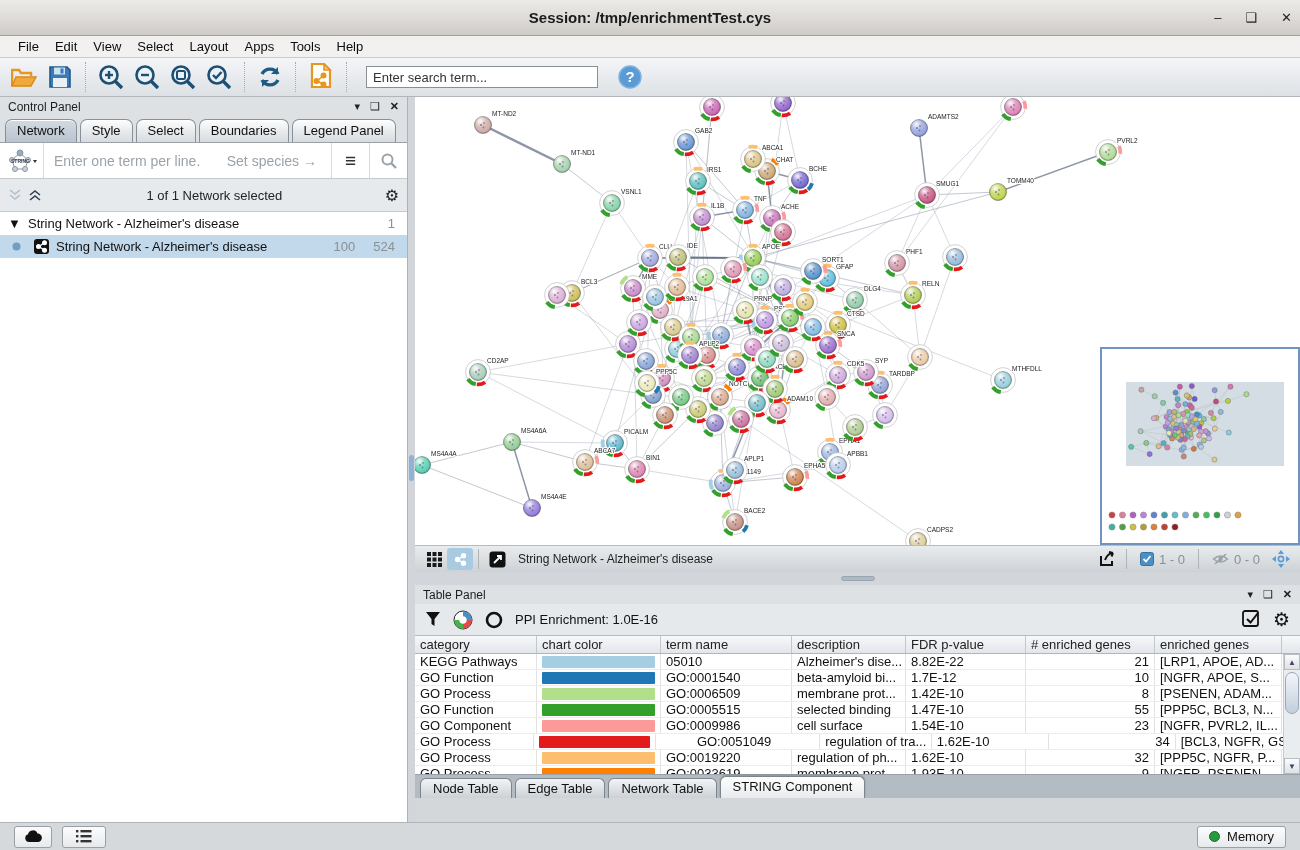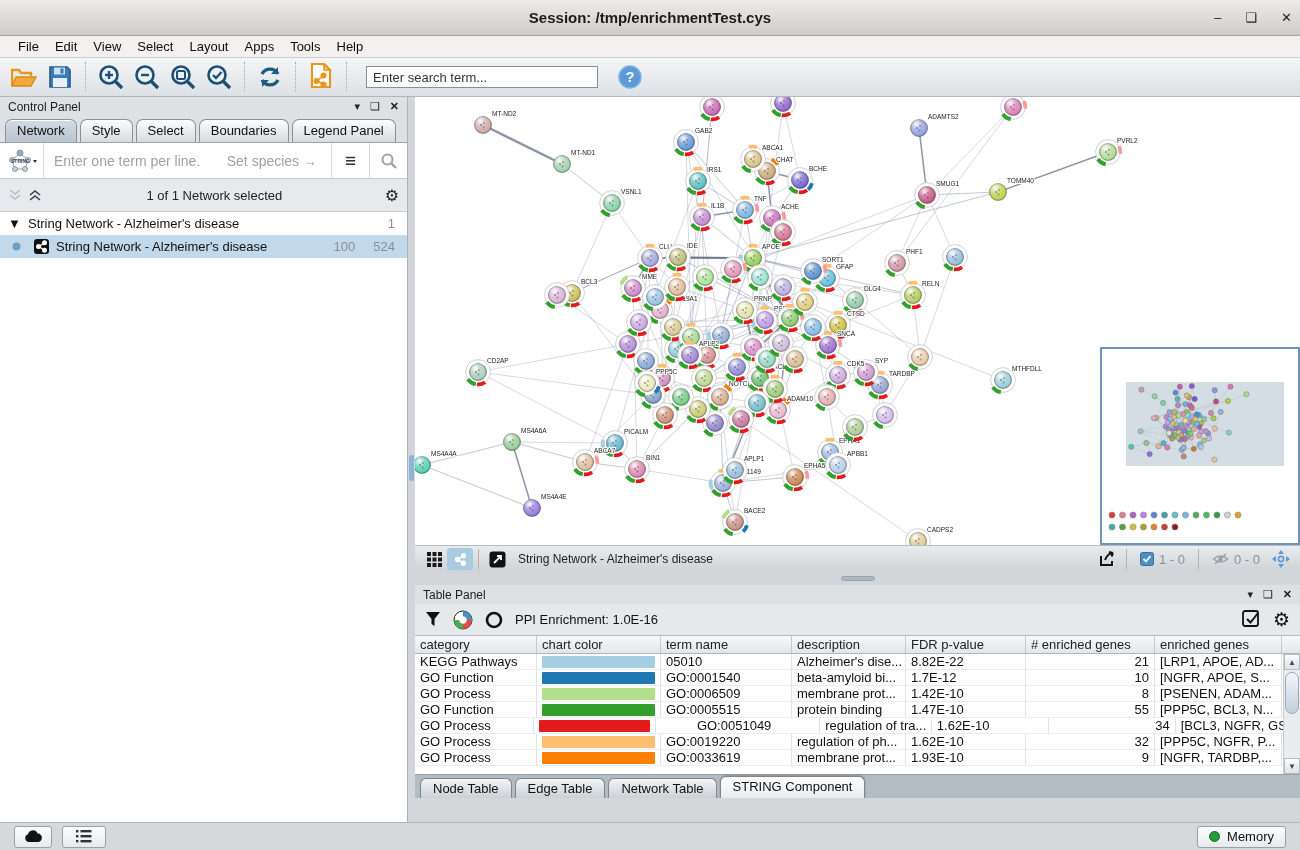--- a/index.html
+++ b/index.html
@@ -2135,24 +2135,35 @@
               <div class="td" style="width: 120px;">1.42E-10</div>
               <div class="td num" style="width: 129px;">8</div>
               <div class="td" style="width: 127px;">[PSENEN, ADAM...</div>
             </div>
             <div class="trow">
               <div class="td" style="width: 122px;">GO Function</div>
               <div class="td" style="width: 124px;">
                 <div class="colorbar" style="background: rgb(51, 160, 44);"></div>
               </div>
               <div class="td" style="width: 131px;">GO:0005515</div>
-              <div class="td" style="width: 114px;">protein binding</div>
+              <div class="td" style="width: 114px;">selected binding</div>
               <div class="td" style="width: 120px;">1.47E-10</div>
               <div class="td num" style="width: 129px;">55</div>
               <div class="td" style="width: 127px;">[PPP5C, BCL3, N...</div>
+            </div>
+            <div class="trow">
+              <div class="td" style="width: 122px;">GO Component</div>
+              <div class="td" style="width: 124px;">
+                <div class="colorbar" style="background: rgb(251, 154, 153);"></div>
+              </div>
+              <div class="td" style="width: 131px;">GO:0009986</div>
+              <div class="td" style="width: 114px;">cell surface</div>
+              <div class="td" style="width: 120px;">1.54E-10</div>
+              <div class="td num" style="width: 129px;">23</div>
+              <div class="td" style="width: 127px;">[NGFR, PVRL2, IL...</div>
             </div>
             <div class="trow">
               <div class="td" style="width: 122px;">GO Process</div>
               <div class="td" style="width: 124px;">
                 <div class="colorbar" style="background: rgb(227, 26, 28);"></div>
               </div>
               <div class="td" style="width: 131px; margin-left: 36px;">GO:0051049</div>
               <div class="td" style="width: 114px;">regulation of tra...</div>
               <div class="td" style="width: 120px;">1.62E-10</div>
               <div class="td num" style="width: 129px;">34</div>
@@ -2171,21 +2182,21 @@
             </div>
             <div class="trow">
               <div class="td" style="width: 122px;">GO Process</div>
               <div class="td" style="width: 124px;">
                 <div class="colorbar" style="background: rgb(255, 127, 0);"></div>
               </div>
               <div class="td" style="width: 131px;">GO:0033619</div>
               <div class="td" style="width: 114px;">membrane prot...</div>
               <div class="td" style="width: 120px;">1.93E-10</div>
               <div class="td num" style="width: 129px;">9</div>
-              <div class="td" style="width: 127px;">[NGFR, TARDBP,...</div>
+              <div class="td" style="width: 127px;">[NGFR, PSENEN,...</div>
             </div>
             <div class="vscroll">
             <div class="vs-arrow">▲</div>
             <div class="vs-thumb"></div>
             <div class="vs-arrow dn">▼</div>
           </div>
         </div>
       </div>
       <div class="table-tabs" id="table-tabs">
           <div class="t-tab">Node Table</div>

